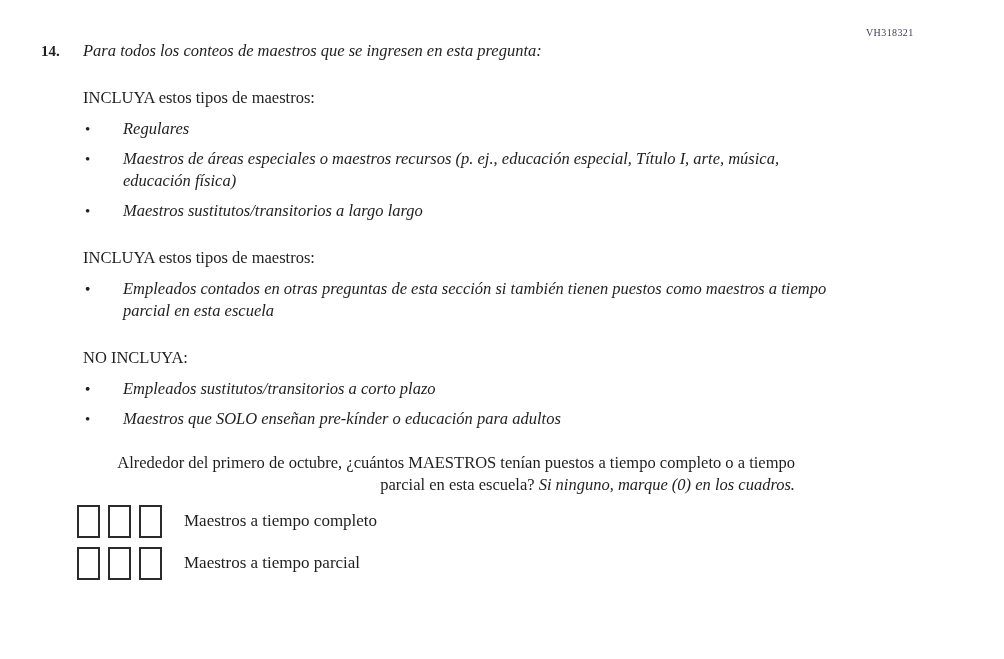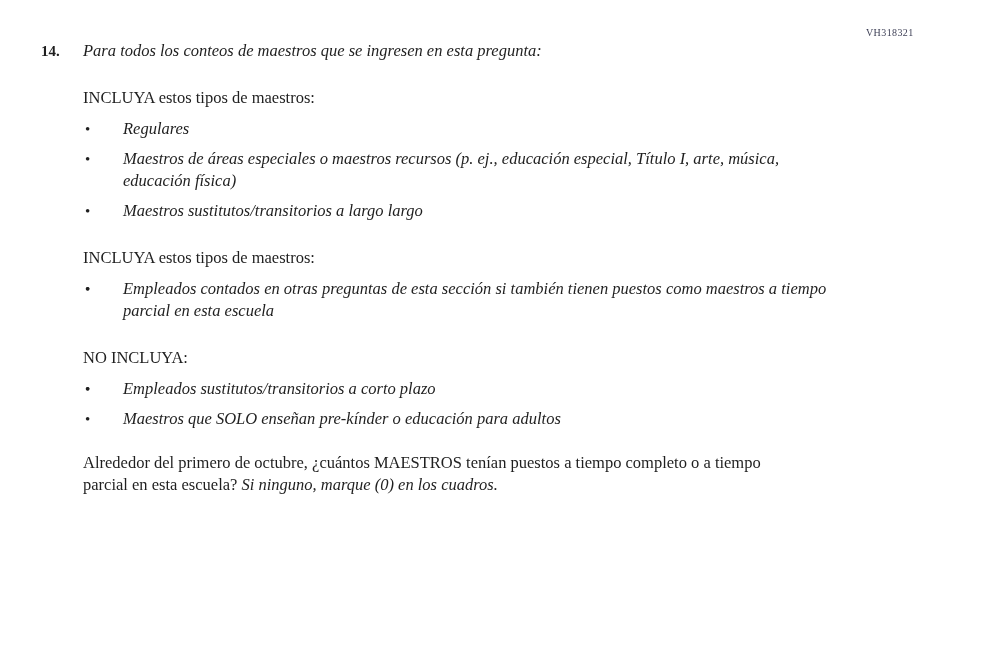--- a/index.html
+++ b/index.html
@@ -55,20 +55,21 @@
   .marker {
     position: absolute;
     left: 2px; top: 0;
     font-style: normal;
     font-size: 15px;
   }
   .final-question {
     margin: 22px 0 0 0;
     max-width: 712px;
     font-style: normal;
+    text-align: right;
   }
   .final-question .note { font-style: italic; }
   .answer-area { margin-top: 6px; margin-left: -6px; }
   .answer-row {
     display: flex;
     align-items: center;
     margin-top: 8px;
     height: 34px;
   }
   .boxes { display: flex; }
@@ -152,15 +153,34 @@
   </li>
 </ul>
   </div>
 </div>
 
       <p class="final-question">
         <span>Alrededor del primero de octubre, ¿cuántos MAESTROS tenían puestos a tiempo completo o a tiempo parcial en esta escuela?</span>
         <span class="note">Si ninguno, marque (0) en los cuadros.</span>
       </p>
 
+      <div id="answers" class="answer-area">
+  <div class="answer-row">
+    <div class="boxes">
+              <div class="box"></div>
+              <div class="box"></div>
+              <div class="box"></div>
+            </div>
+    <span class="answer-label">Maestros a tiempo completo</span>
+  </div>
+
+  <div class="answer-row">
+    <div class="boxes">
+              <div class="box"></div>
+              <div class="box"></div>
+              <div class="box"></div>
+            </div>
+    <span class="answer-label">Maestros a tiempo parcial</span>
+  </div>
+</div>
     </div>
   </div>
 </div>
 
 </body></html>

